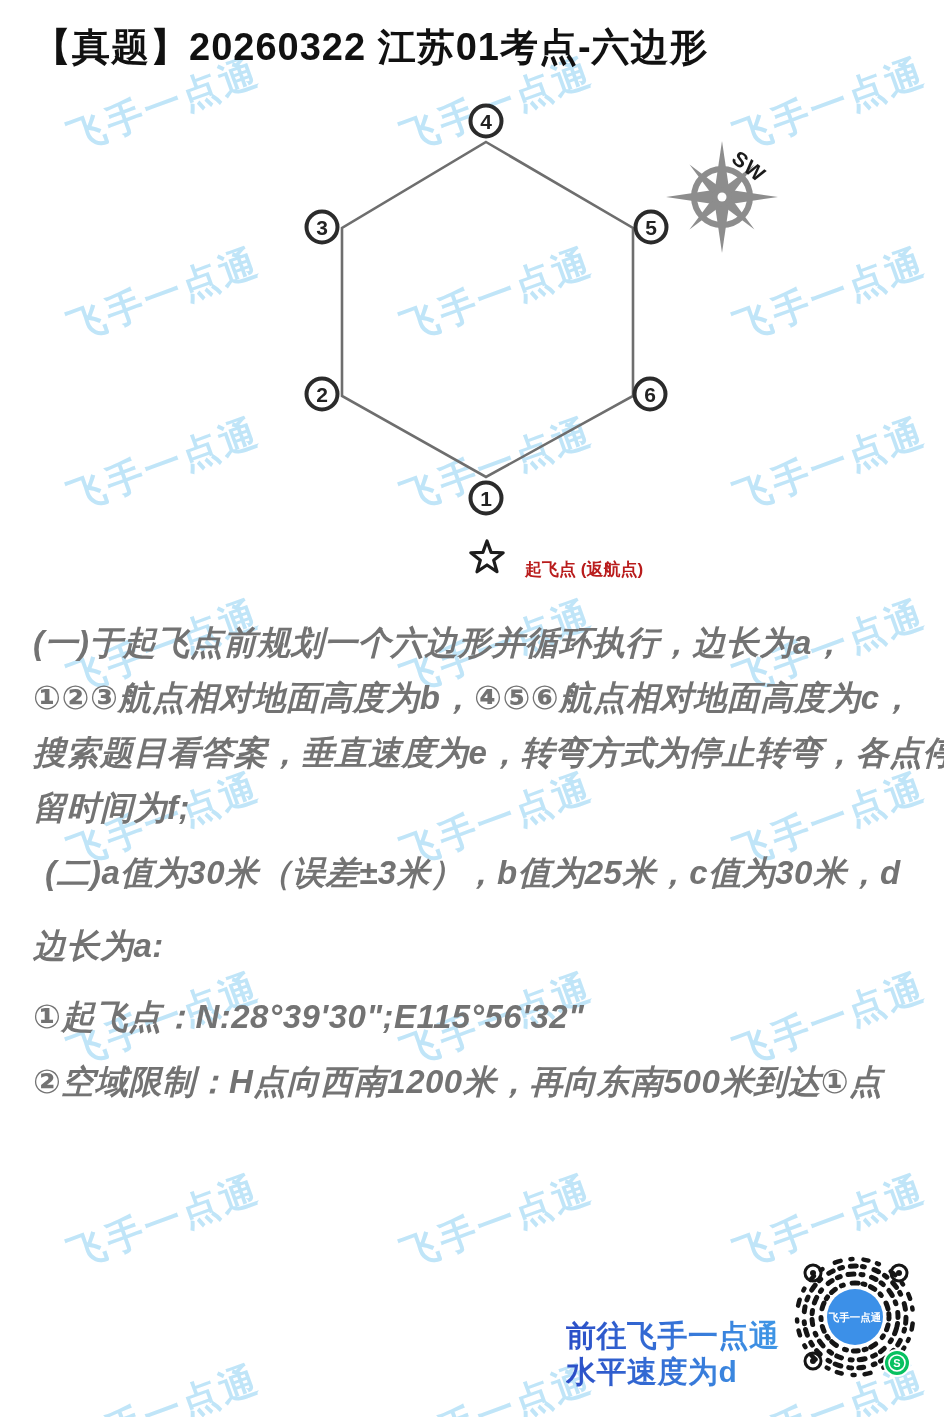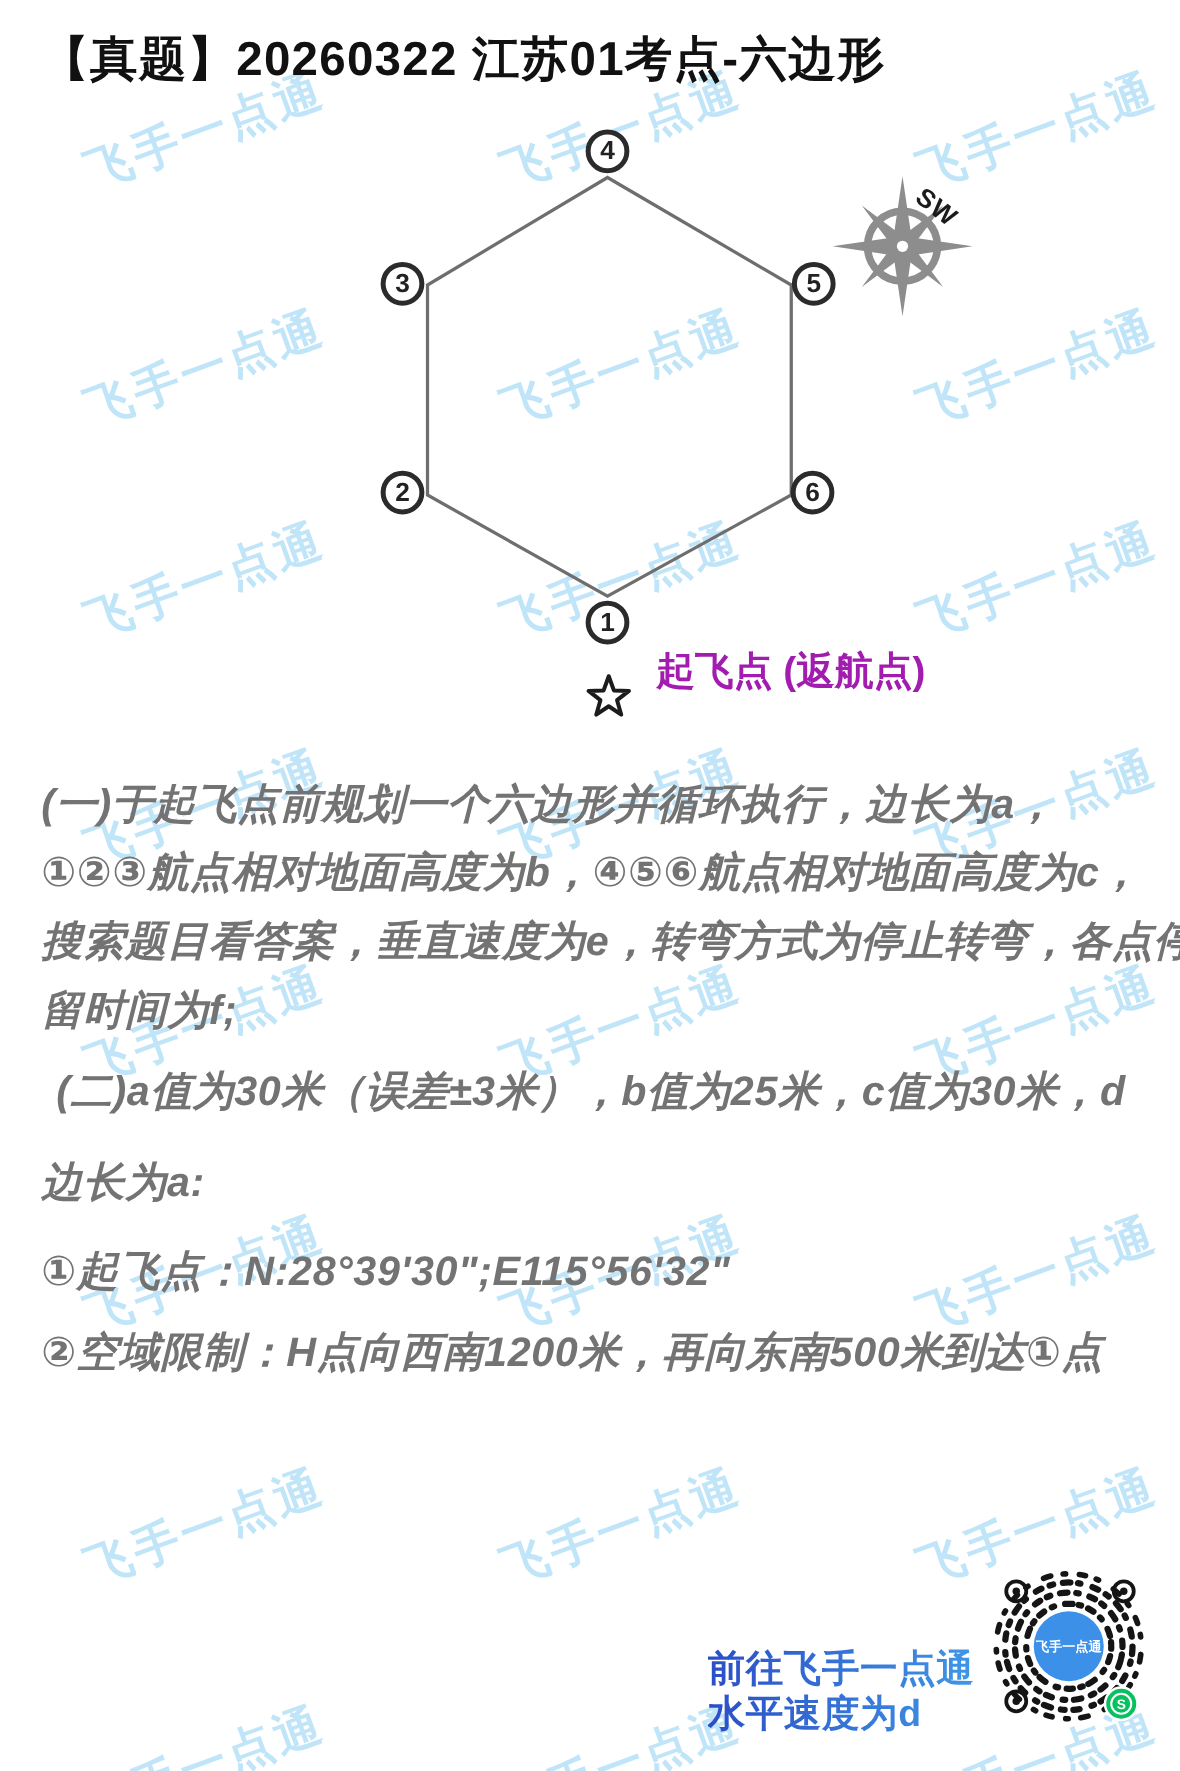--- a/index.html
+++ b/index.html
@@ -27,21 +27,21 @@
     position:absolute;transform:translate(-50%,-50%);
     width:27px;height:27px;border:4px solid #2b2b2b;border-radius:50%;background:#ffffff;
     display:flex;align-items:center;justify-content:center;
     font-size:21px;font-weight:800;color:#222222;line-height:1;
   }
   .sw-label{
     position:absolute;left:742px;top:146px;transform:rotate(38deg);transform-origin:left top;
     font-size:21px;font-weight:900;color:#1b1b1b;letter-spacing:1px;
   }
   .legend-label{
-    position:absolute;left:525px;top:516px;font-size:31px;font-weight:700;color:#a21caf;
+    position:absolute;left:525px;top:558px;font-size:17px;font-weight:700;color:#b91c1c;
     white-space:nowrap;
   }
   
   .body-text{
     position:absolute;left:33px;top:615px;width:890px;
     color:#737373;font-style:italic;font-weight:600;
   }
   .tline{font-size:33px;line-height:55px;white-space:nowrap;letter-spacing:0.5px;}
   .para-2{margin-top:10px;margin-left:12px;}
   .para-3{margin-top:18px;}

